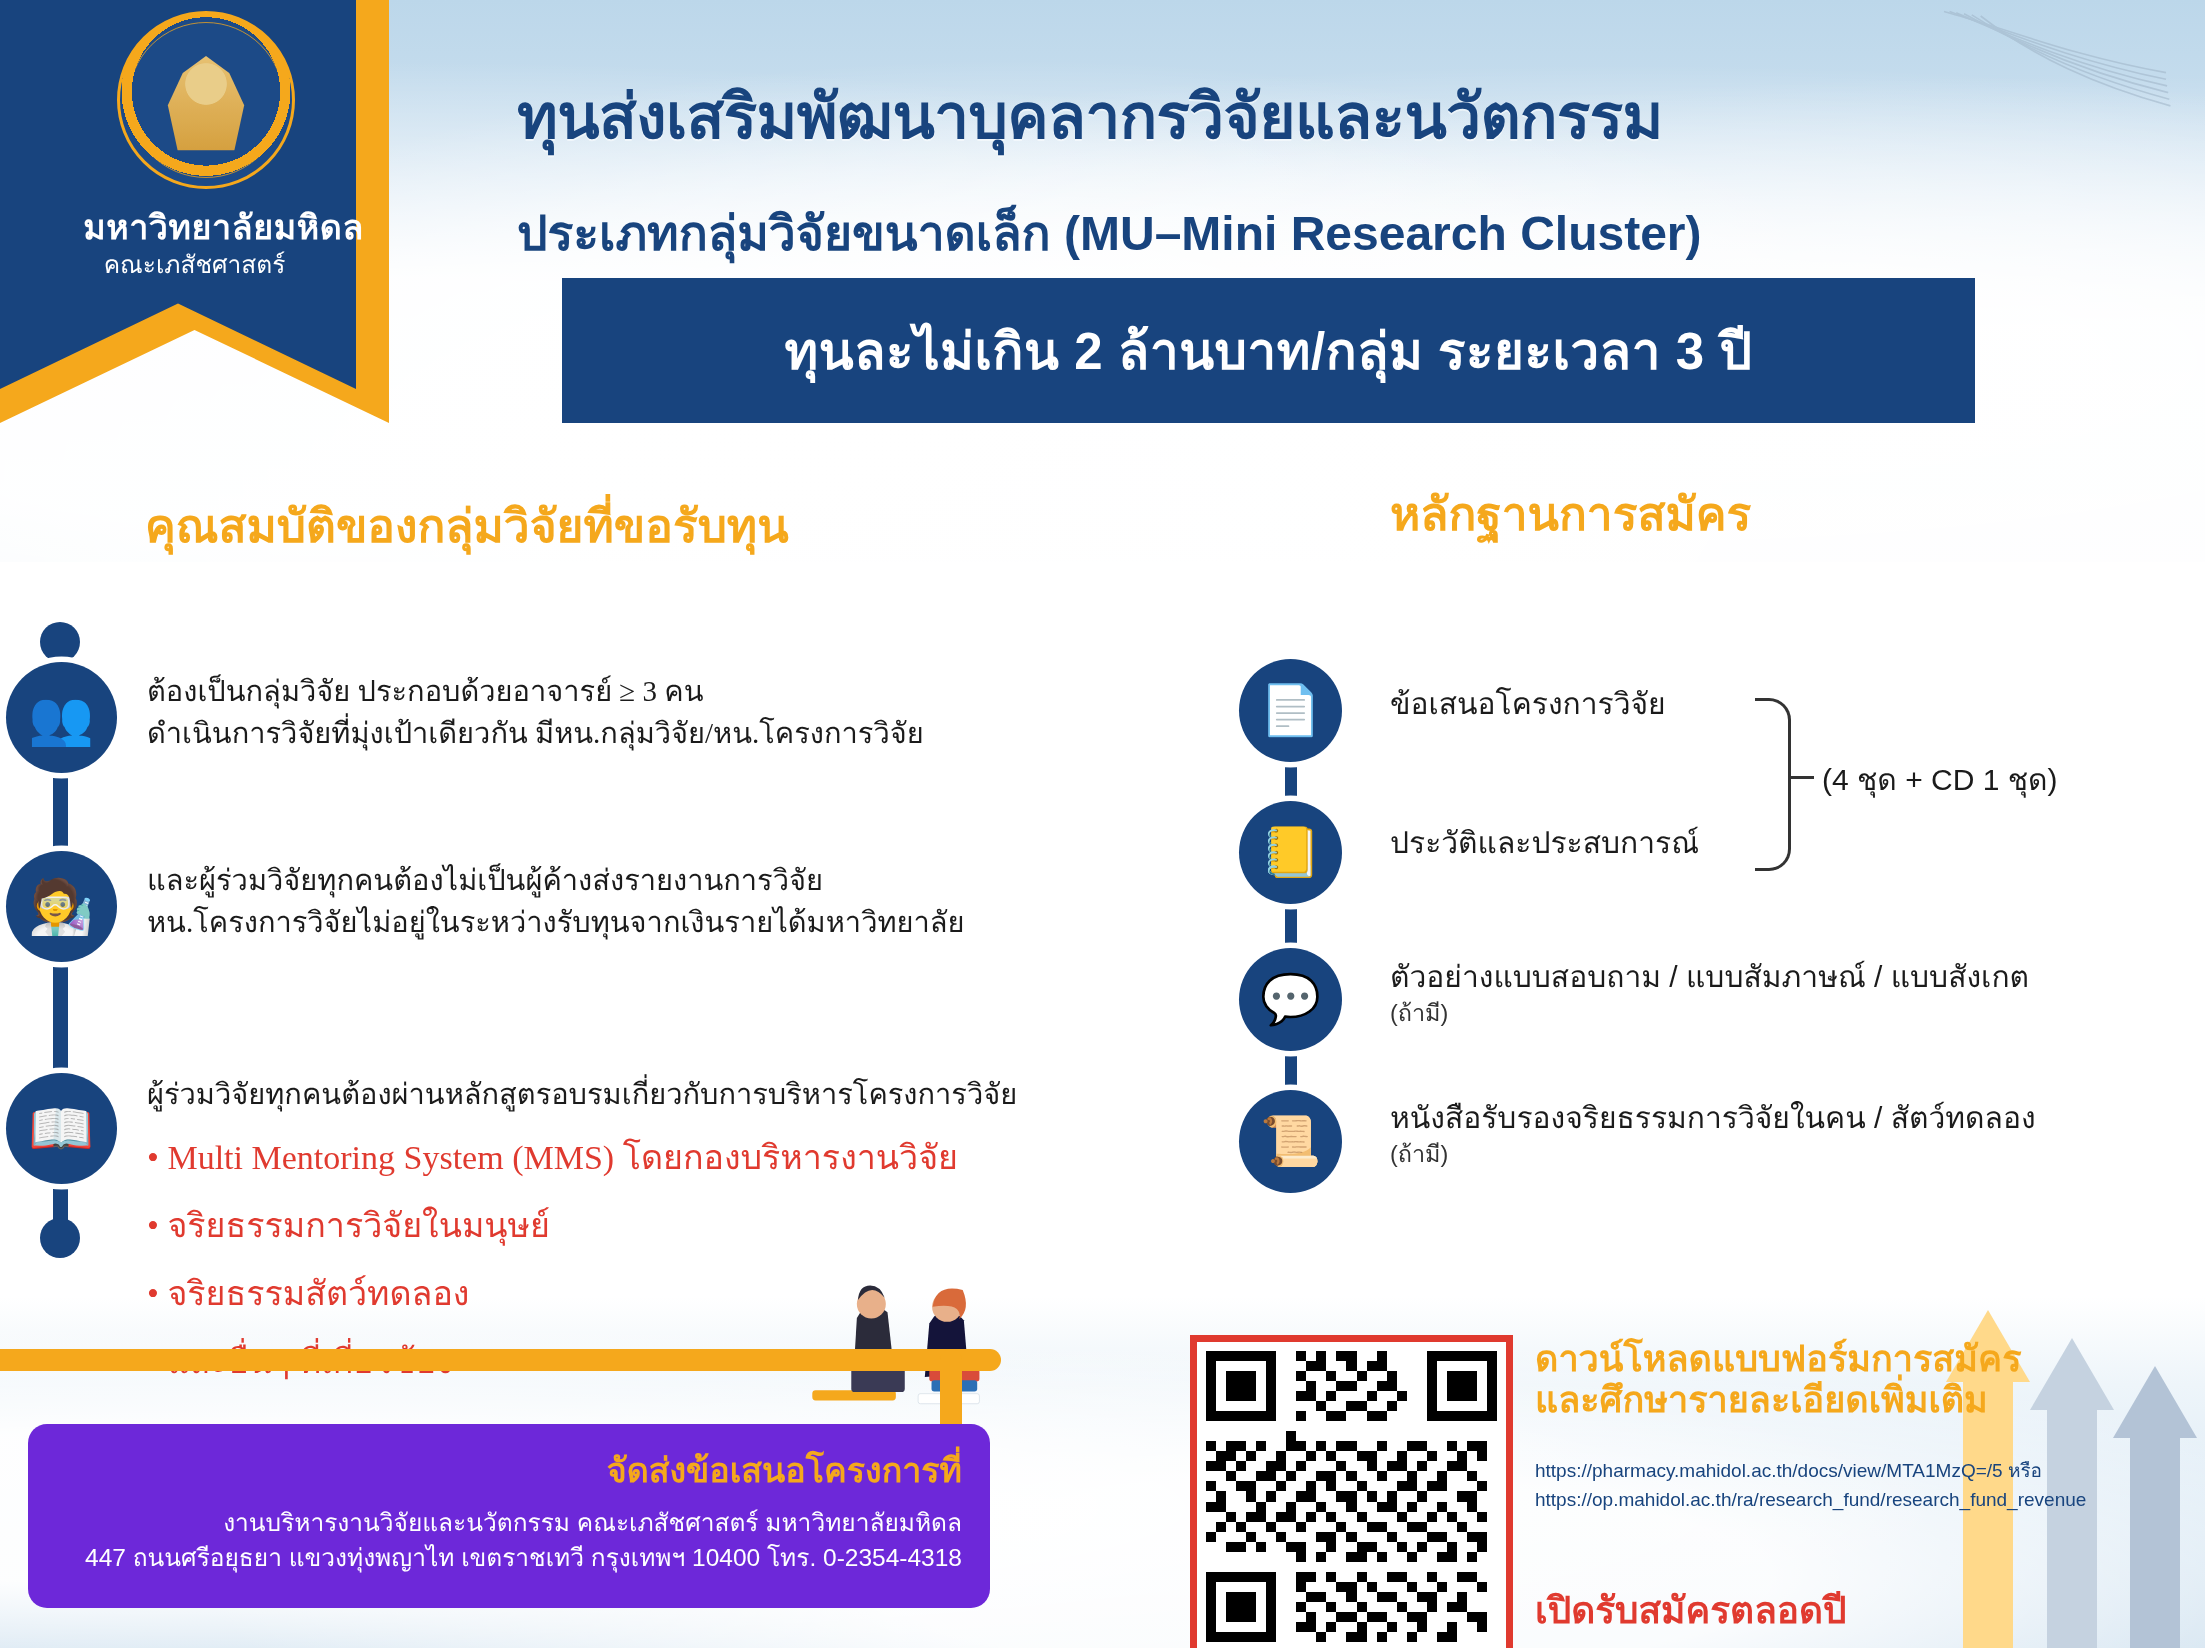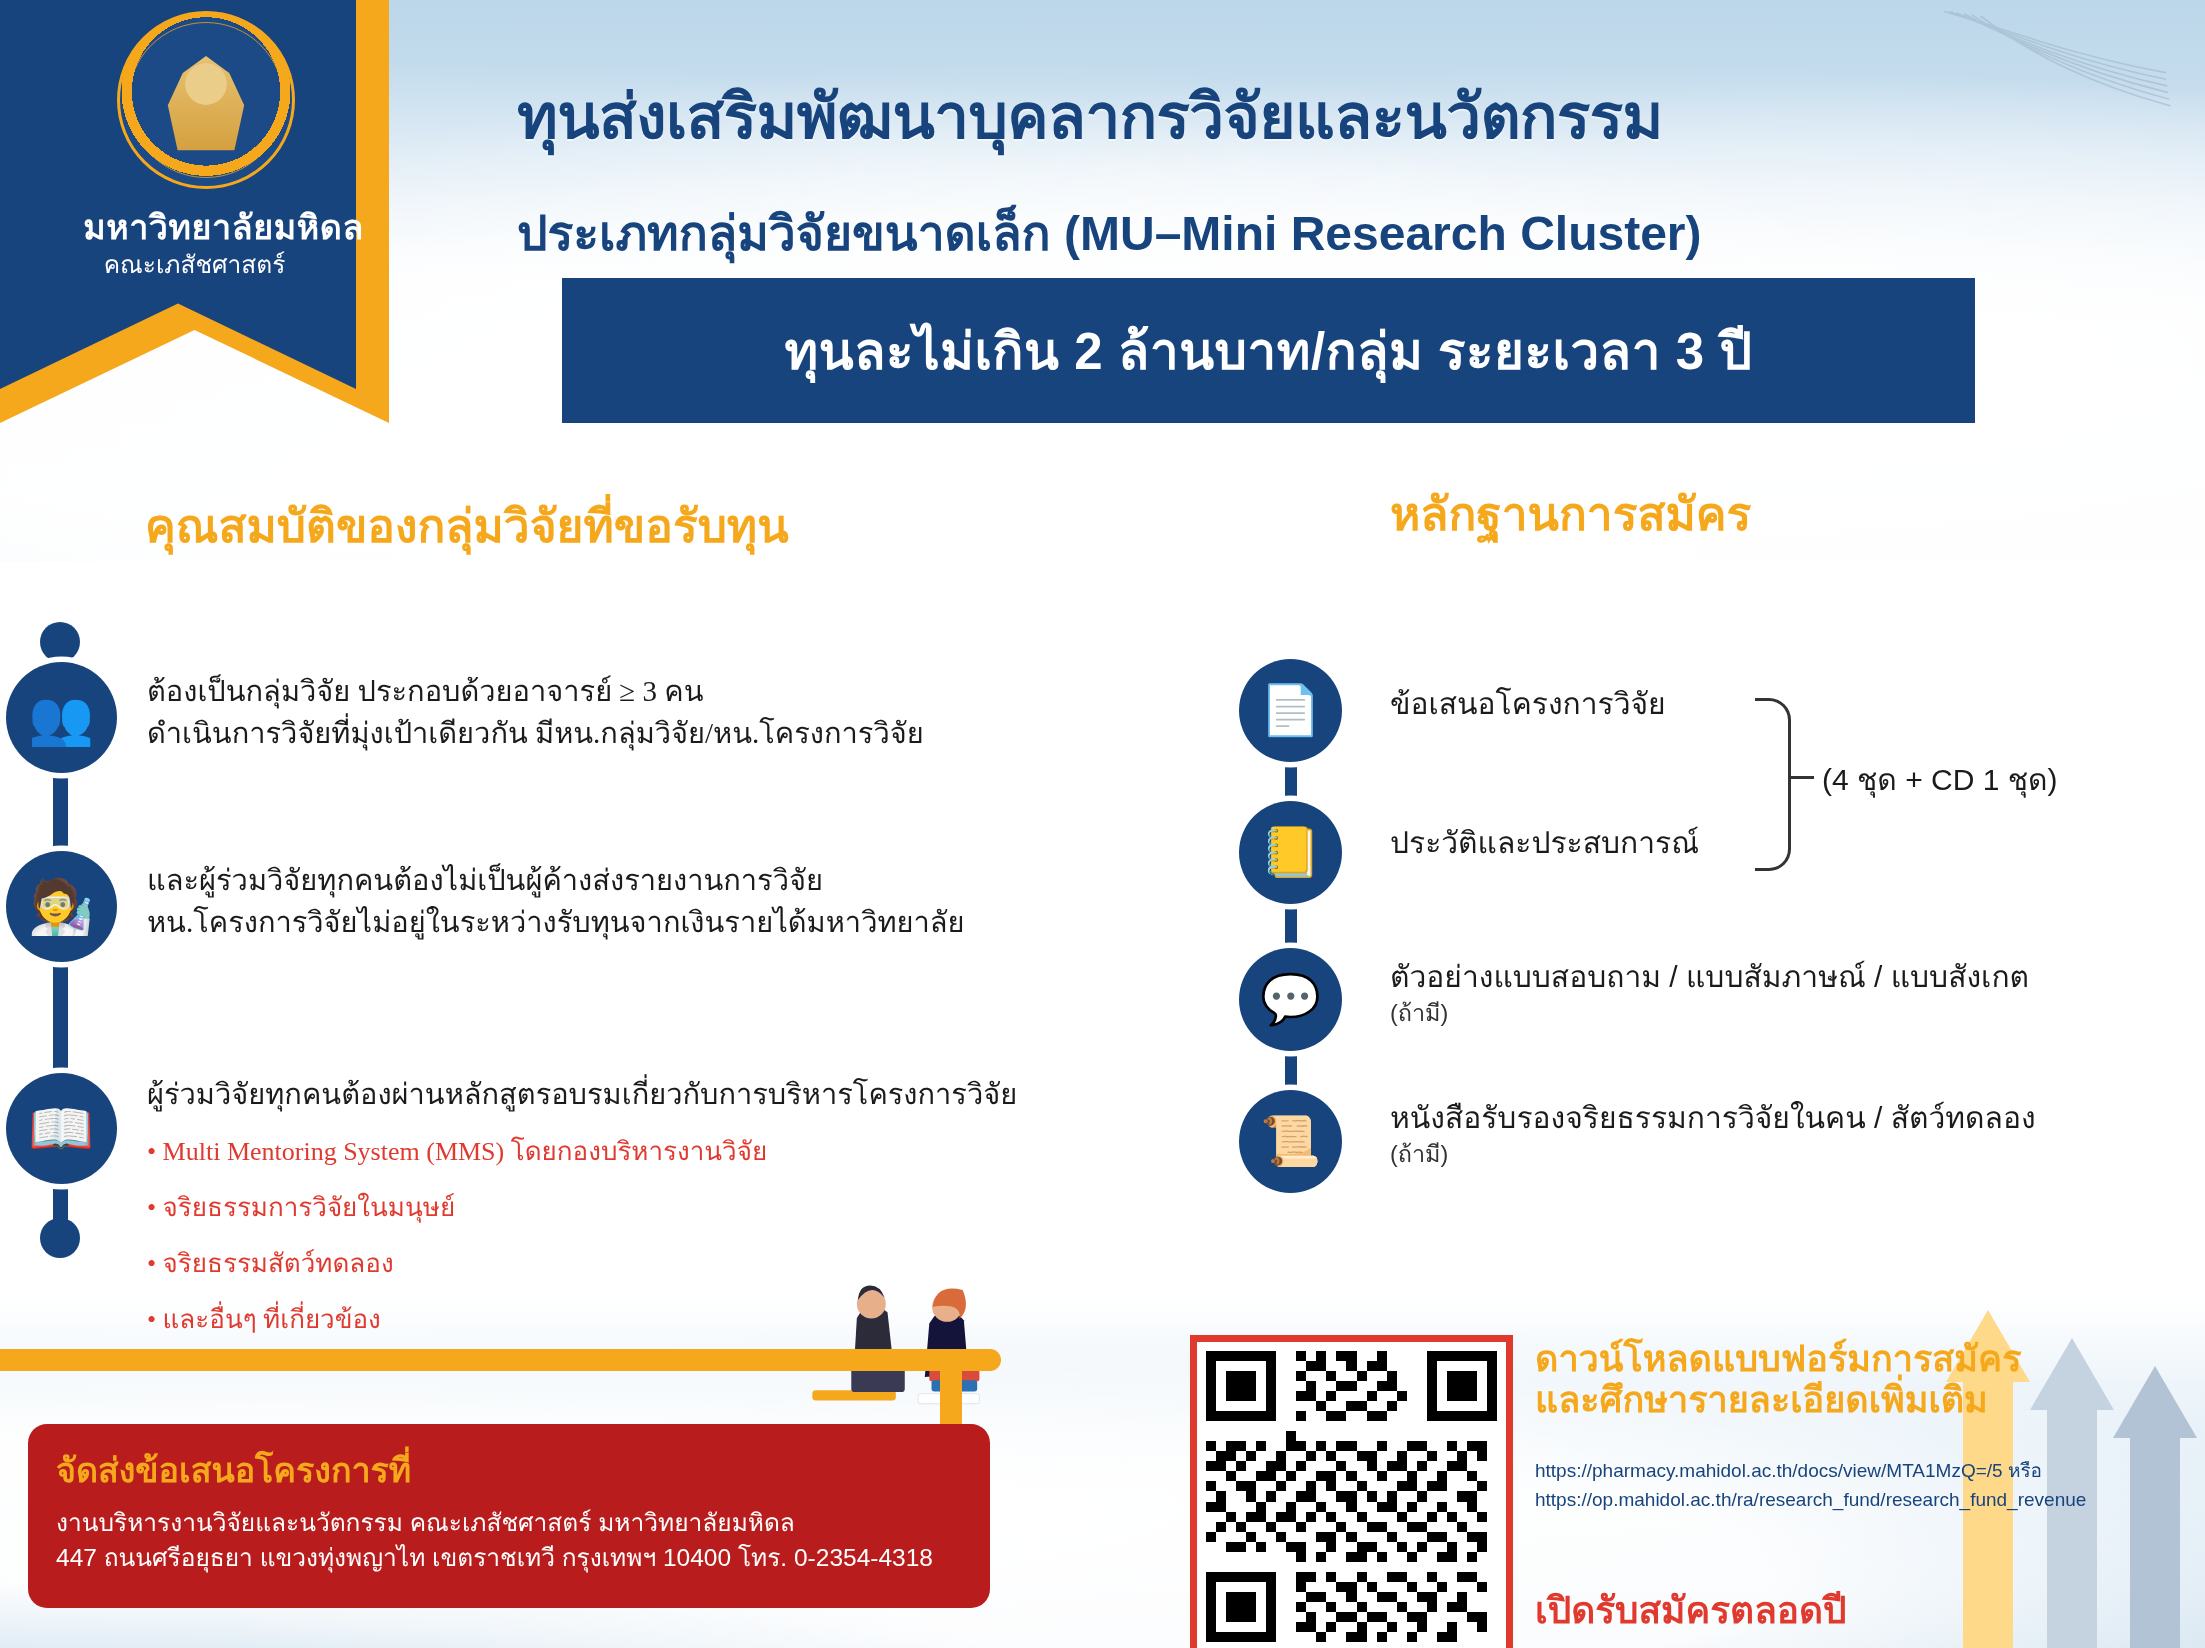--- a/index.html
+++ b/index.html
@@ -116,21 +116,21 @@
     box-shadow:0 0 0 5.6px #ffffff;
   }
   .n1{top:662px;} .n2{top:851px;} .n3{top:1073px;}
   .tl-node .emoji{font-size:53px;line-height:1;}
 
   .left-text{position:absolute;left:147px;color:#1b1b1b;font-size:29px;line-height:1.45;font-family:Liberation Serif, serif;}
   .lt1{top:670px;width:1112px;}
   .lt2{top:859px;width:1168px;}
   .lt3{top:1073px;width:1168px;}
   .bullets{margin-top:9px;}
-  .bullets div{color:#e03a2f;font-size:26px;line-height:1.5;margin-top:17px;}
+  .bullets div{color:#e03a2f;font-size:34px;line-height:1.5;margin-top:17px;}
   .bullets .dot{color:#e03a2f;}
 
   
   .tl2-line{
     position:absolute;left:1285px;top:667px;width:12.2px;height:501px;background:#18447e;border-radius:6.7px;
   }
   .rnode{
     position:absolute;left:1239px;width:103px;height:103px;border-radius:50%;
     background:#18447e;display:flex;align-items:center;justify-content:center;
     box-shadow:0 0 0 5.6px #ffffff;
@@ -162,21 +162,21 @@
   .a1 .head{border-bottom-color:#ffd98a;} .a1 .shaft{background:#ffd98a;}
   .a2 .head{border-bottom-color:#c5d2e0;} .a2 .shaft{background:#c5d2e0;}
   .a3 .head{border-bottom-color:#b3c3d6;} .a3 .shaft{background:#b3c3d6;}
 
   
   .addr-stripe{
     position:absolute;left:0;top:1349px;width:1001px;height:22px;background:#f5a81c;border-radius:0 11px 11px 0;
   }
   .addr-box{
     position:absolute;left:28px;top:1424px;width:962px;height:184px;
-    background:#b91c1c;border-radius:19px;color:#fff;padding:19px 28px;box-sizing:border-box;
+    background:#6d28d9;border-radius:19px;color:#fff;padding:19px 28px;box-sizing:border-box;text-align:right;
   }
   .addr-title{color:#f5a81c;font-size:34px;font-weight:bold;margin-bottom:7.8px;}
   .addr-line{font-size:24.5px;line-height:1.45;}
   .orange-hook{
     position:absolute;left:940px;top:1349px;width:22px;height:234px;background:#f5a81c;border-radius:11px;
   }
 
   
   .people{position:absolute;left:790px;top:1251px;width:234px;height:184px;}
 

